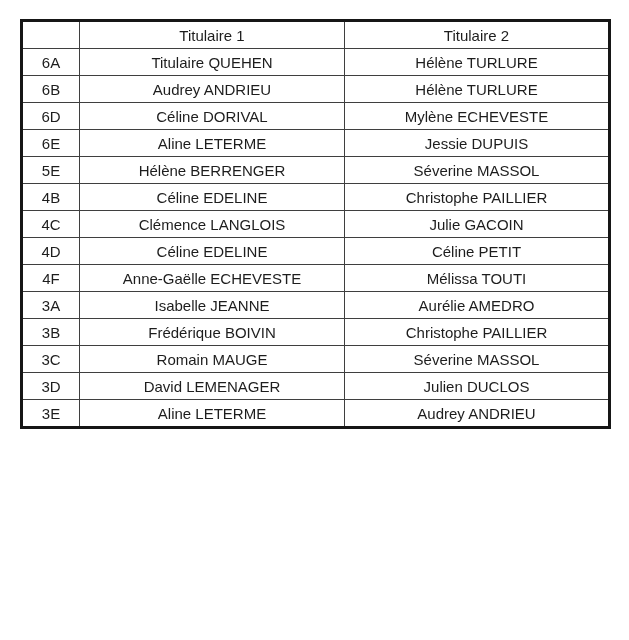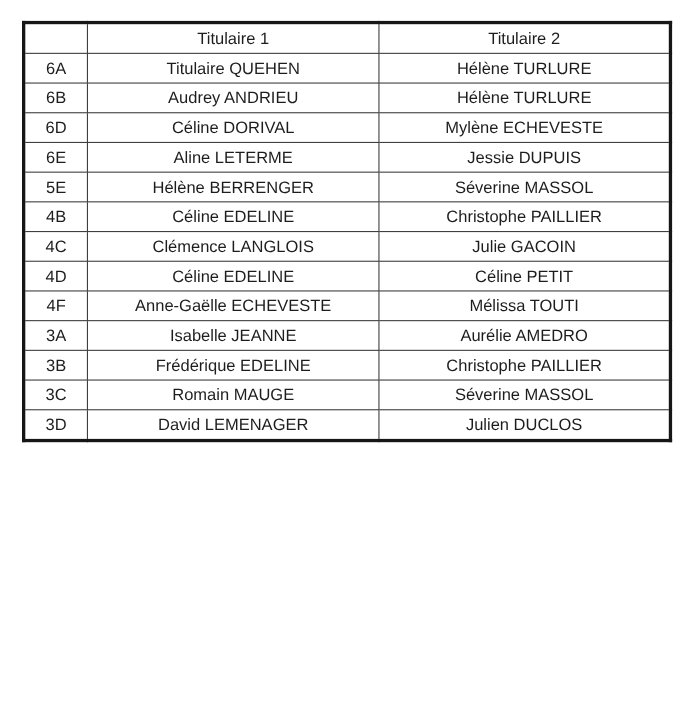--- a/index.html
+++ b/index.html
@@ -105,28 +105,33 @@
           <td>Anne-Gaëlle ECHEVESTE</td>
           <td>Mélissa TOUTI</td>
         </tr>
         <tr>
           <td>3A</td>
           <td>Isabelle JEANNE</td>
           <td>Aurélie AMEDRO</td>
         </tr>
         <tr>
           <td>3B</td>
-          <td>Frédérique EDELINE</td>
+          <td>Frédérique BOIVIN</td>
           <td>Christophe PAILLIER</td>
         </tr>
         <tr>
           <td>3C</td>
           <td>Romain MAUGE</td>
           <td>Séverine MASSOL</td>
         </tr>
         <tr>
           <td>3D</td>
           <td>David LEMENAGER</td>
           <td>Julien DUCLOS</td>
         </tr>
+        <tr>
+          <td>3E</td>
+          <td>Aline LETERME</td>
+          <td>Audrey ANDRIEU</td>
+        </tr>
       </tbody>
   </table>
 </div>
 
 </body></html>

